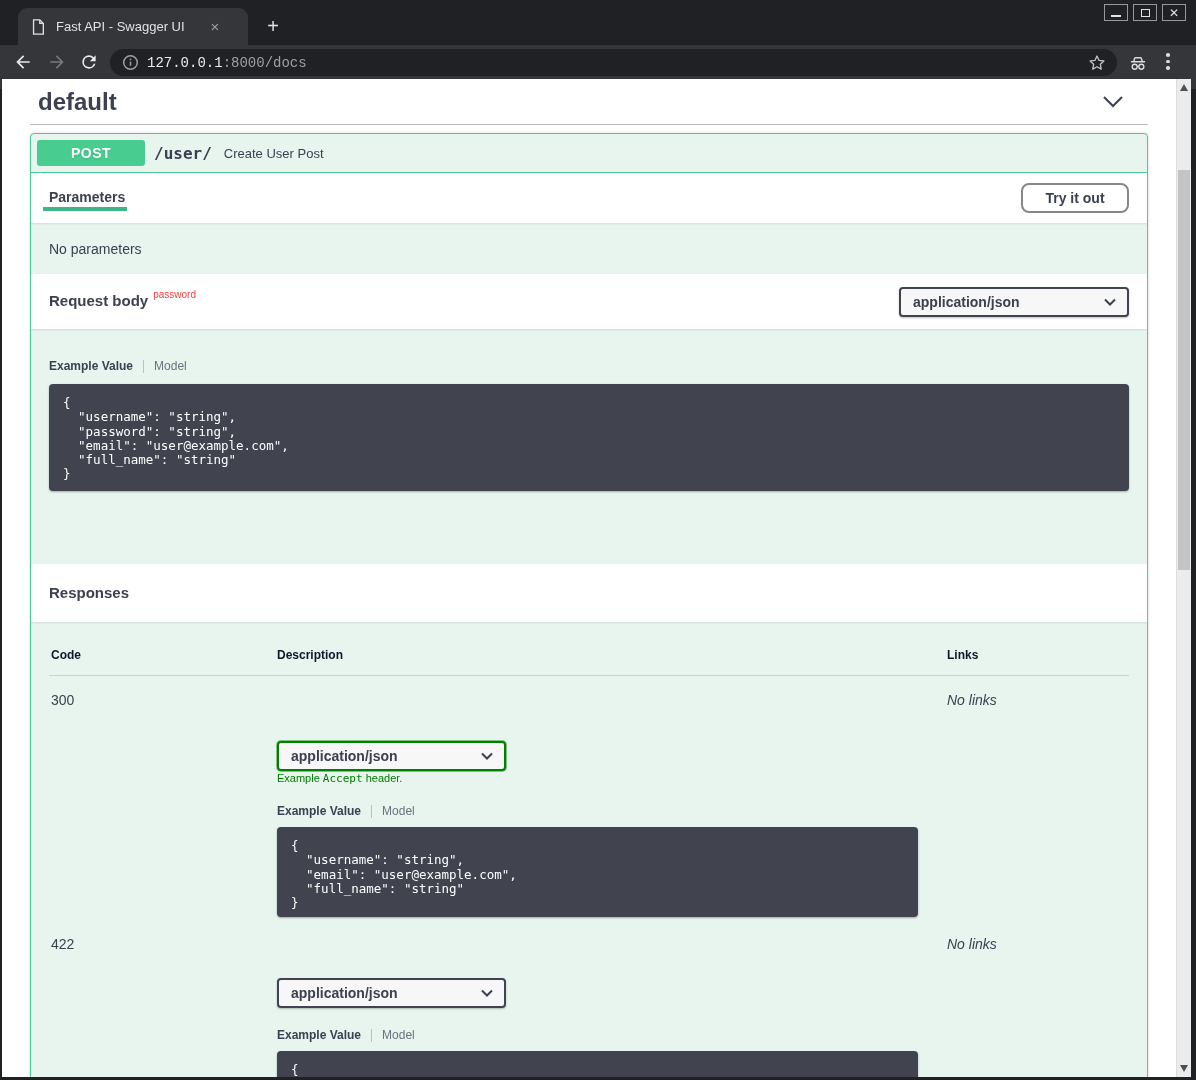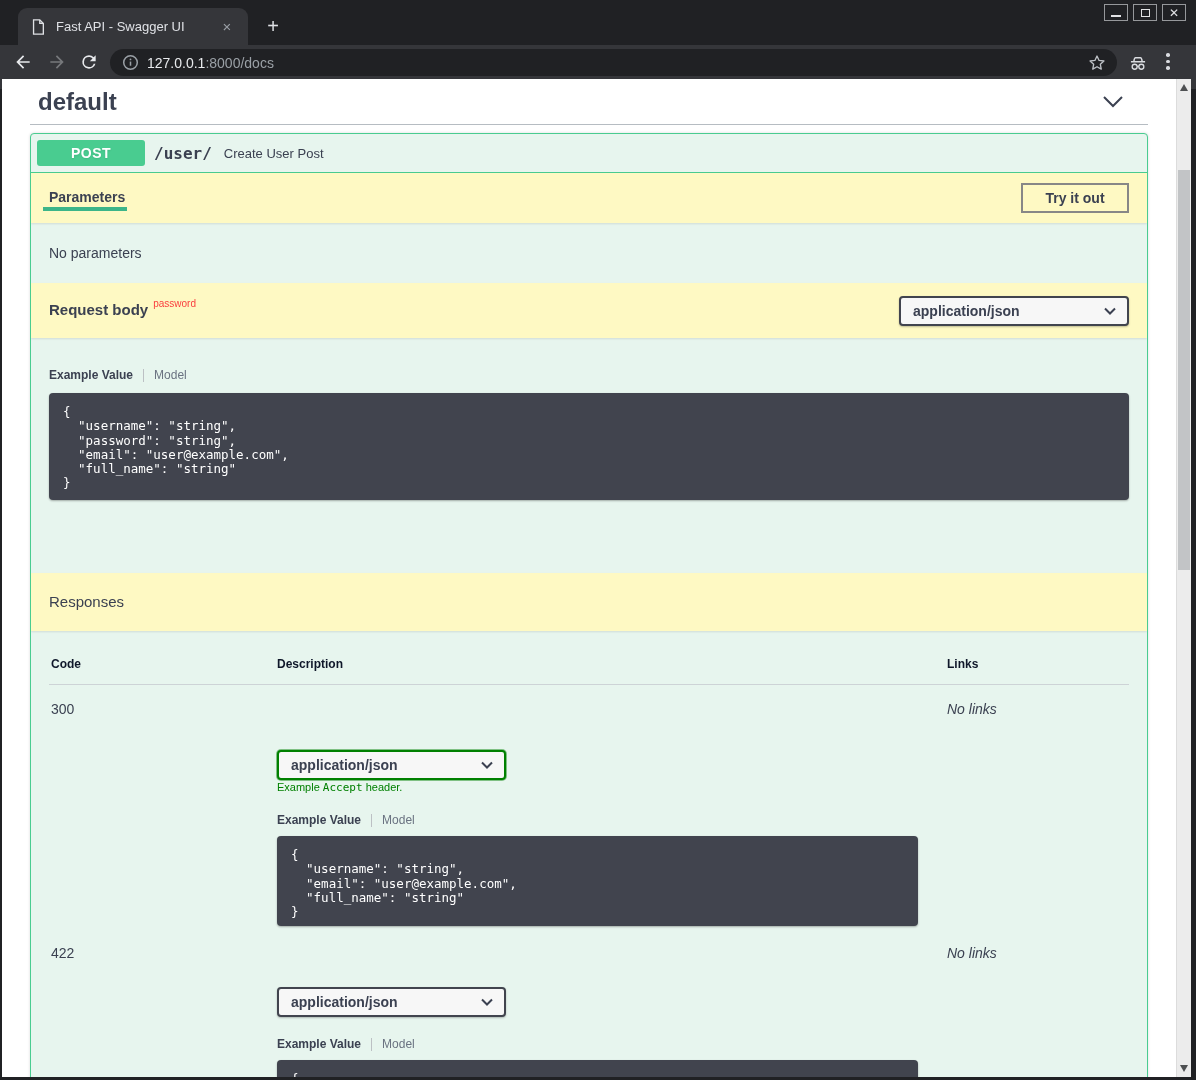--- a/index.html
+++ b/index.html
@@ -3,35 +3,35 @@
 <meta charset="utf-8">
 <style>
   * { box-sizing: border-box; margin: 0; padding: 0; }
   html,body { width:1196px; height:1080px; overflow:hidden; background:#17181a;
               font-family:"Liberation Sans", sans-serif; }
   .window { position:relative; width:1196px; height:1080px; background:#202124; }
 
   
   .titlebar { position:absolute; left:0; top:0; width:100%; height:45px; background:#202124; }
   .tab { position:absolute; left:18px; top:8px; width:230px; height:37px; background:#35363a;
-         border-radius:9px 9px 0 0; display:flex; align-items:center; padding:0 12px 0 12px; }
+         border-radius:9px 9px 0 0; display:flex; align-items:center; padding:0 24px 0 12px; }
   .tab-title { color:#dfe1e5; font-size:13px; margin-left:10px; flex:1; white-space:nowrap;
                overflow:hidden; }
   .tab-close { color:#9aa0a6; font-size:15px; width:18px; height:18px; line-height:17px;
                text-align:center; border-radius:50%; }
   .newtab { position:absolute; left:260px; top:14px; width:26px; height:26px; color:#dfe1e5;
             font-size:20px; line-height:24px; text-align:center; border-radius:50%; }
   .winbtns { position:absolute; right:10px; top:4px; display:flex; gap:5px; }
   .winbtn { width:24px; height:17px; border:1px solid #96989b; display:flex; align-items:center;
             justify-content:center; }
   .glyph-min { width:10px; height:2px; background:#e2e3e5; margin-top:6px; }
   .glyph-max { width:9px; height:8px; border:1.5px solid #e2e3e5; }
   .glyph-close { color:#e2e3e5; font-size:12px; line-height:12px; }
 
-  .toolbar { position:absolute; left:0; top:45px; width:100%; height:44px; background:#35363a; }
+  .toolbar { position:absolute; left:0; top:45px; width:100%; height:44px; background:#35363a;font-family:Liberation Mono, monospace; }
   .nav-ic { position:absolute; top:7px; width:20px; height:20px; }
   .urlbar { position:absolute; left:110px; top:4px; width:1007px; height:27px; background:#202124;
             border-radius:14px; display:flex; align-items:center; padding:0 10px 0 12px; }
   .url-text { font-size:14px; margin-left:8px; flex:1; }
   .url-host { color:#e8eaed; }
   .url-rest { color:#9aa0a6; }
 
   
   .page { position:absolute; left:2px; top:79px; right:5px; bottom:3px; background:#fff;
           overflow:hidden; }
@@ -47,42 +47,42 @@
 
   .sec-title { position:absolute; left:36px; top:9px; font-size:24px; font-weight:bold;
                color:#3b4151; }
   .sec-chevron { position:absolute; left:1100px; top:16px; }
   .sec-divider { position:absolute; left:28px; top:45px; width:1118px; height:1px;
                  background:#b6bcc2; }
 
   .opblock { position:absolute; left:28px; top:54px; width:1118px; bottom:-6px;
              border:1px solid #49cc90; border-radius:4px; background:#e7f5ee; overflow:hidden;
              box-shadow:0 0 3px rgba(0,0,0,.15); }
-  .band-white { background:#fef9c3; box-shadow:0 1px 2px rgba(0,0,0,.10); position:relative; }
+  .band-white { background:#ffffff; box-shadow:0 1px 2px rgba(0,0,0,.10); position:relative; }
 
   .op-summary { height:39px; display:flex; align-items:center; border-bottom:1px solid #49cc90; }
   .method-badge { margin-left:6px; width:108px; height:26px; background:#49cc90; color:#fff;
                   font-weight:bold; font-size:14px; letter-spacing:.5px; border-radius:3px;
                   display:flex; align-items:center; justify-content:center;
                   text-shadow:0 1px 2px rgba(0,0,0,.1); }
   .op-path { margin-left:9px; font-family:"DejaVu Sans Mono", monospace; font-weight:bold;
              font-size:16px; color:#3b4151; }
   .op-summary-text { margin-left:12px; font-size:13px; color:#3b4151; }
 
   .params-header { height:50px; }
   .tab-item { position:absolute; left:18px; top:16px; font-size:14px; font-weight:bold;
               color:#3b4151; }
   .tab-underline { position:absolute; left:12px; top:34px; width:84px; height:4px;
                    background:#3cb589; }
   .tryout-btn { position:absolute; right:18px; top:10px; width:108px; height:30px;
-                border:2px solid #878787; border-radius:0; background:transparent;
+                border:2px solid #878787; border-radius:8px; background:transparent;
                 font-size:14px; font-weight:600; color:#3b4151; font-family:inherit;
                 display:flex; align-items:center; justify-content:center; }
 
-  .no-params { height:60px; display:flex; align-items:center; padding-left:18px; font-size:14px;
+  .no-params { height:51px; display:flex; align-items:center; padding-left:18px; font-size:14px;
                color:#3b4151; }
 
   .reqbody-header { height:55px; }
   .reqbody-title { position:absolute; left:18px; top:18px; font-size:15px; font-weight:bold;
                    color:#3b4151; }
   .required { color:#f93e3e; font-size:10px; vertical-align:top; position:relative; top:-3px;
               margin-left:5px; font-weight:normal; }
 
   .select { height:30px; background:#f7f7f7; border:2px solid #41444e; border-radius:4px;
             display:flex; align-items:center; justify-content:space-between;
@@ -97,21 +97,21 @@
   .ex-tabs .sep { width:1px; height:13px; background:#bcc0c4; margin:0 10px; }
   .ex-tabs .model { color:#6a7281; }
   .body1 .ex-tabs { left:18px; top:30px; }
   .codeblock { position:absolute; background:#41444e; border-radius:4px; color:#fff;
                font-family:"DejaVu Sans Mono", monospace; font-size:12.5px; line-height:14.3px;
                white-space:pre; padding:12px 0 0 14px; overflow:hidden;
                box-shadow:0 1px 2px rgba(0,0,0,.3); }
   .body1 .codeblock { left:18px; top:55px; width:1080px; height:107px; }
 
   .responses-header { height:58px; }
-  .responses-title { position:absolute; left:18px; top:20px; font-size:15px; font-weight:normal;
+  .responses-title { position:absolute; left:18px; top:20px; font-size:15px; font-weight:bold;
                      color:#3b4151; }
 
   .resp-body { position:relative; height:560px; }
   .col-head { position:absolute; font-size:12px; font-weight:bold; color:#0f172a; }
   .thead-divider { position:absolute; left:18px; top:53px; width:1080px; height:1px;
                    background:#cdd3d6; }
   .resp-code { position:absolute; left:20px; font-size:14px; color:#3b4151; }
   .resp-links { position:absolute; left:916px; font-size:14px; font-style:italic; color:#3b4151; }
   .desc-box { position:absolute; left:246px; width:641px; height:34px; background:#41444e;
               border-radius:4px; color:#fff; font-family:"DejaVu Sans Mono", monospace;

